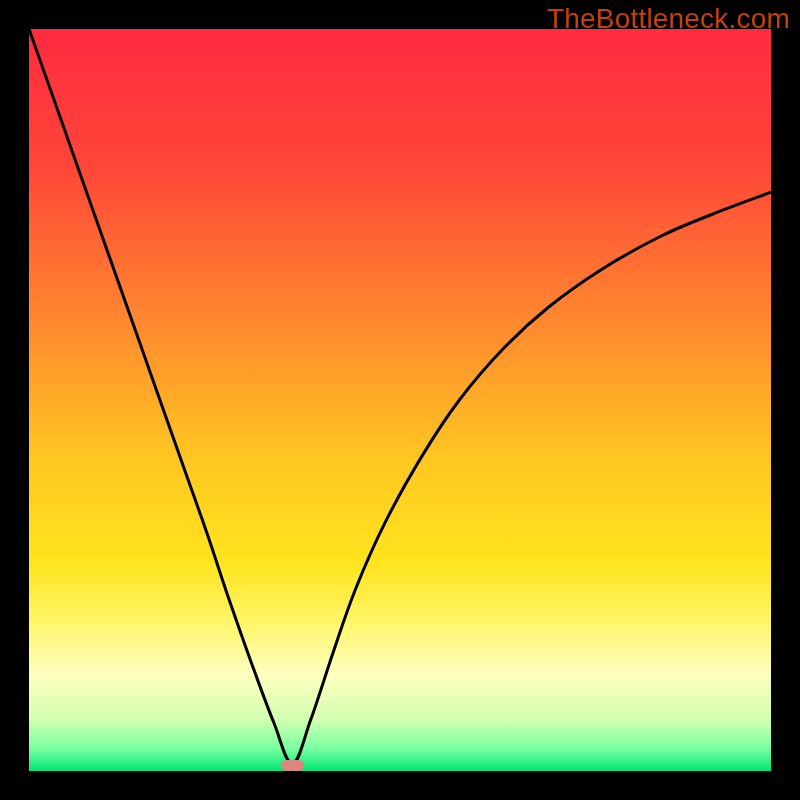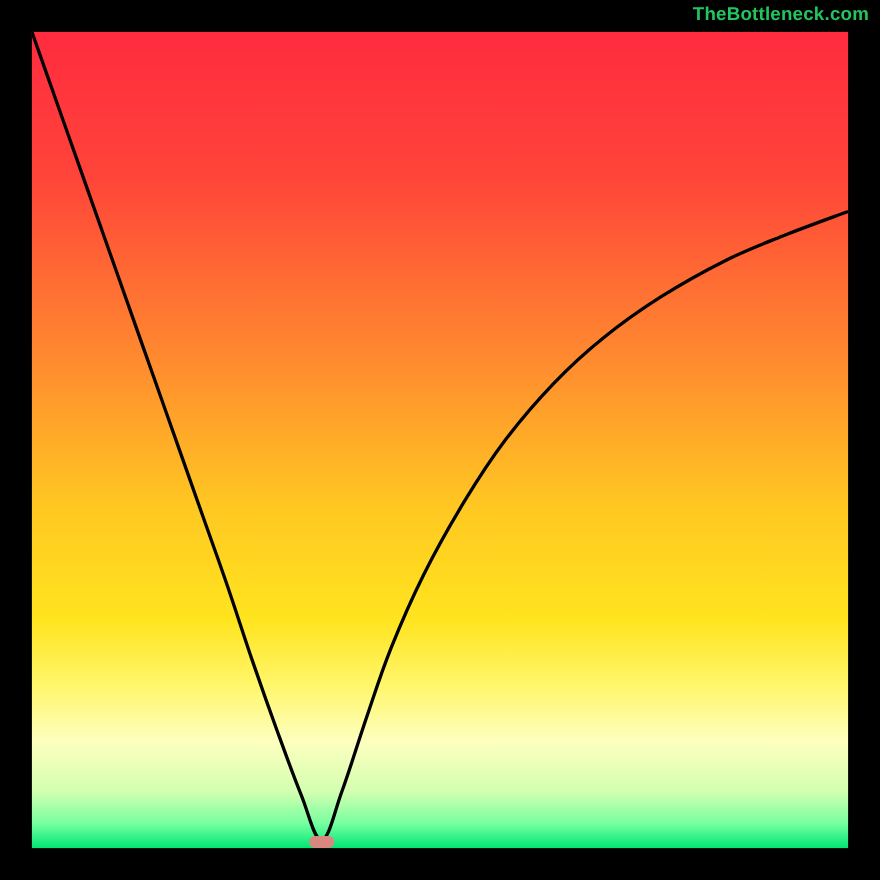--- a/index.html
+++ b/index.html
@@ -22,23 +22,23 @@
     left: 29px;
     top: 29px;
     width: 742px;
     height: 742px;
     
   }
   .watermark {
     position: absolute;
     top: 3px;
     right: 10px;
-    color: #22c55e;
-    font-size: 17px;
-    font-weight: 700;
+    color: #c2410c;
+    font-size: 28px;
+    font-weight: 400;
     letter-spacing: 0.2px;
   }
   svg.curve {
     position: absolute;
     left: 0;
     top: 0;
     width: 742px;
     height: 742px;
   }
   .marker {

